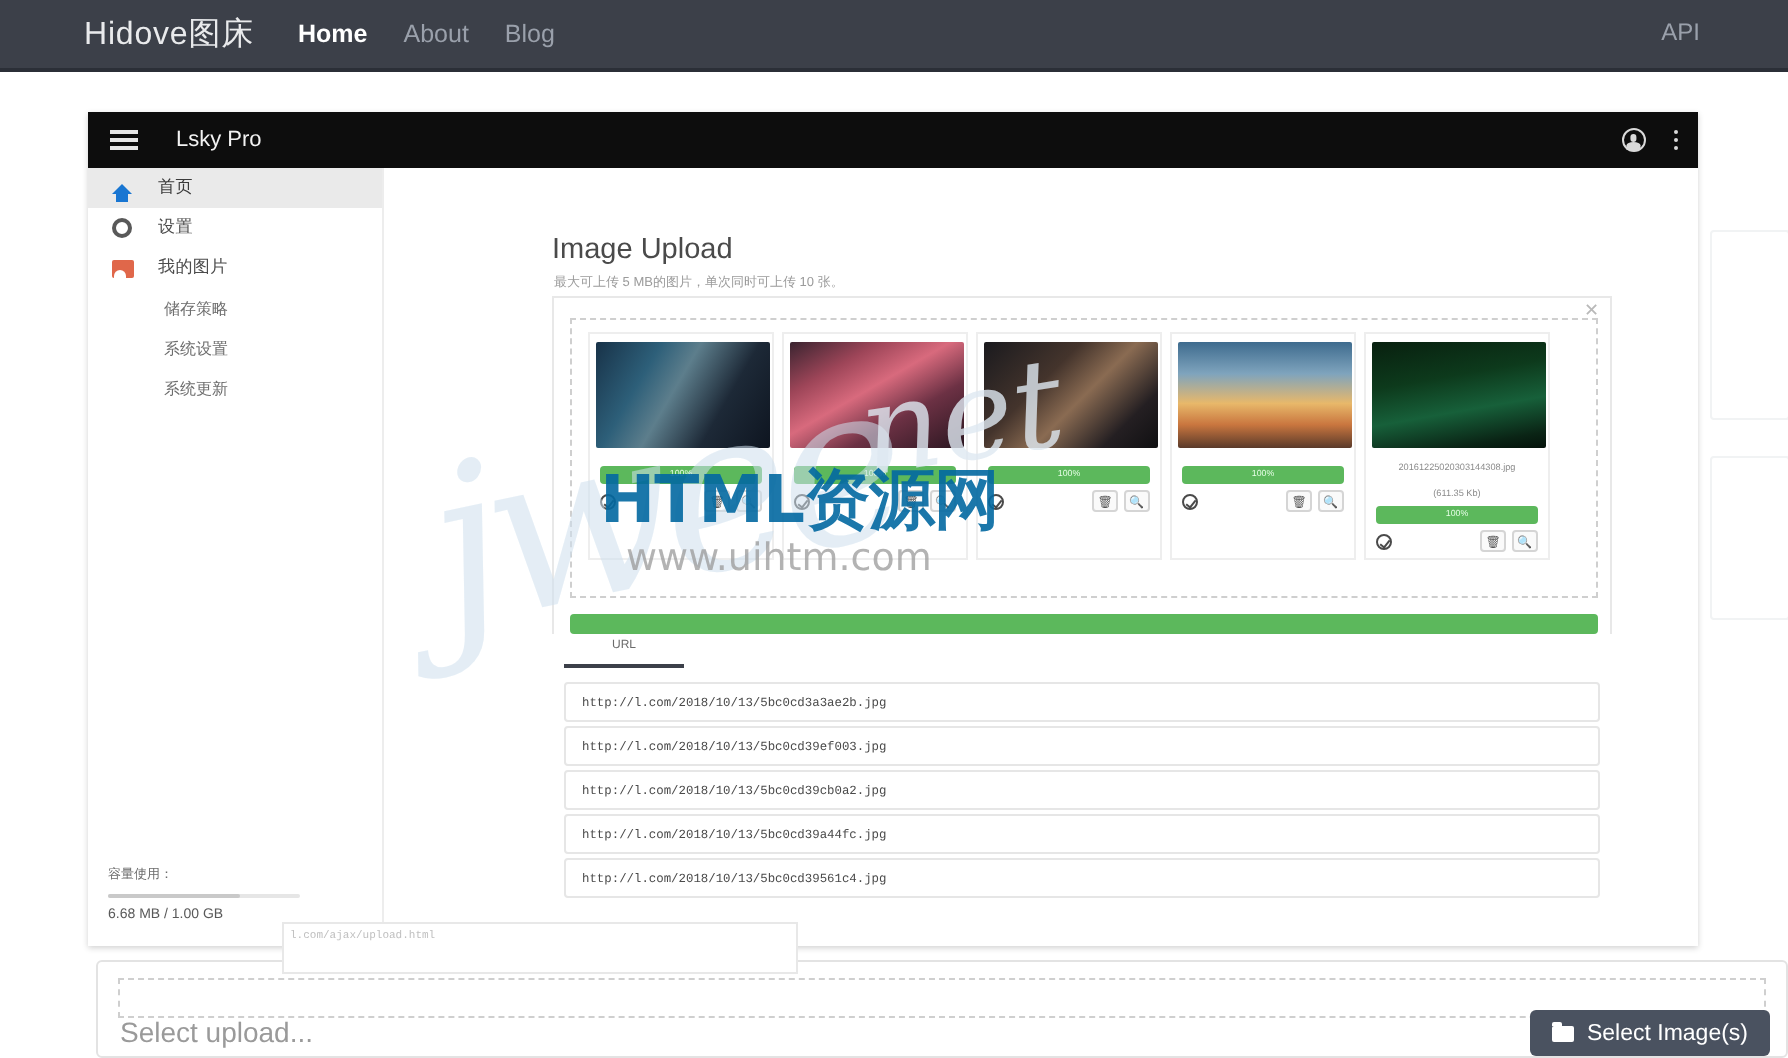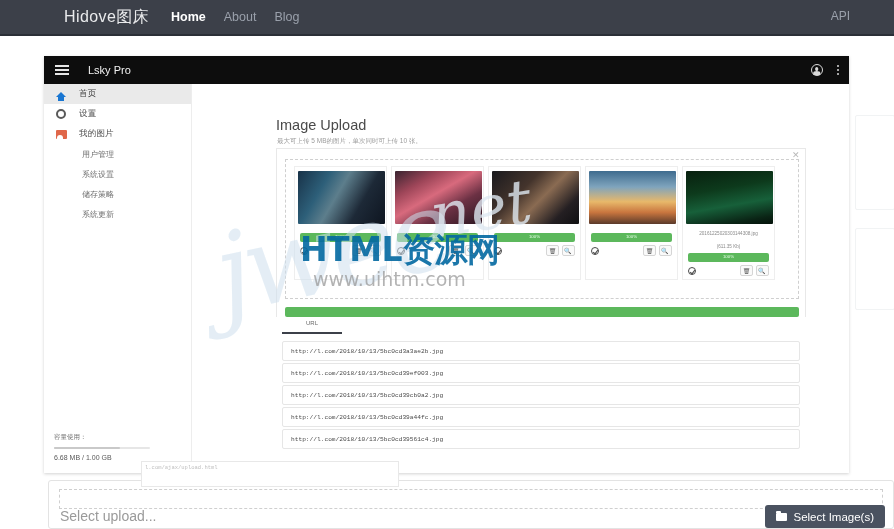--- a/index.html
+++ b/index.html
@@ -8,21 +8,21 @@
     font-family: "Liberation Sans", sans-serif;
     background: #ffffff;
     overflow: hidden;
   }
   #root { position: relative; width: 894px; height: 529px; background: #fff; }
 
   
   .site-header {
     position: absolute; left: 0; top: 0; width: 894px; height: 34px;
     background: #3c4049;
-    display: flex; align-items: center; padding-left: 22px;
+    display: flex; align-items: center;
   }
   .brand {
     margin-left: 42px; color: #e9eaec; font-size: 16px;
     letter-spacing: .4px; font-weight: 400;
   }
   .nav { display: flex; align-items: center; margin-left: 22px; gap: 18px; }
   .nav-link { color: #9aa0ab; font-size: 12.5px; text-decoration: none; }
   .nav-link.active { color: #ffffff; font-weight: bold; }
   .api-link {
     position: absolute; right: 44px; top: 9px;
@@ -397,27 +397,24 @@
           </span>
         <span class="side-label">设置</span>
       </div>
       <div class="side-item">
         <span class="side-ico">
             <span class="pic-ico"></span>
           </span>
         <span class="side-label">我的图片</span>
       </div>
       <div class="sub-item">
-        <span class="sub-label">用户管理</span>
+        <span class="sub-label">储存策略</span>
       </div>
       <div class="sub-item">
         <span class="sub-label">系统设置</span>
-      </div>
-      <div class="sub-item">
-        <span class="sub-label">储存策略</span>
       </div>
       <div class="sub-item">
         <span class="sub-label">系统更新</span>
       </div>
     </div>
 
     <div class="main">
       <div class="page-title">Image Upload</div>
       <div class="page-sub">最大可上传 5 MB的图片，单次同时可上传 10 张。</div>
 

